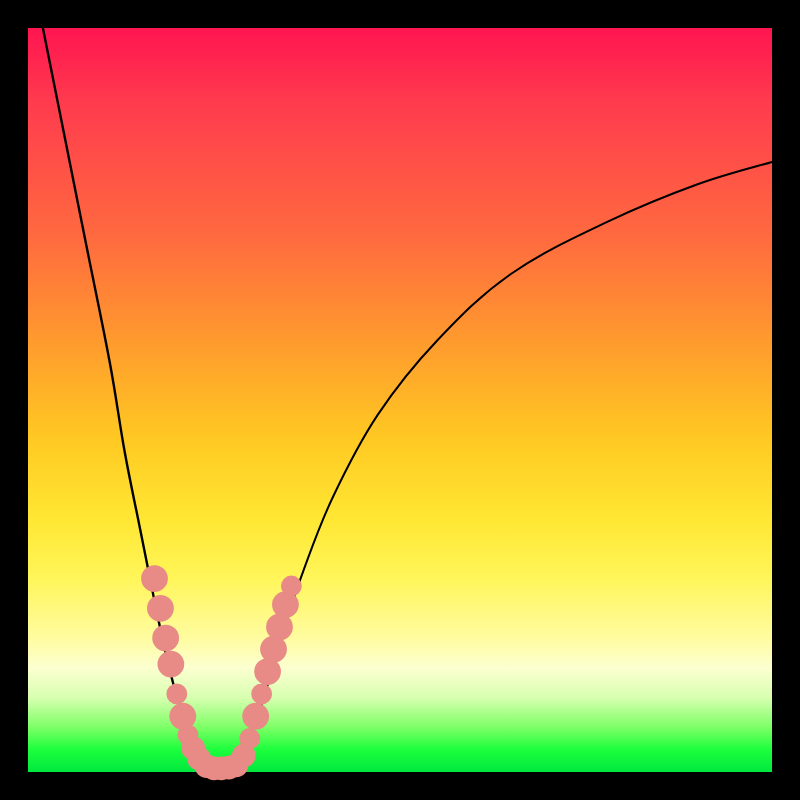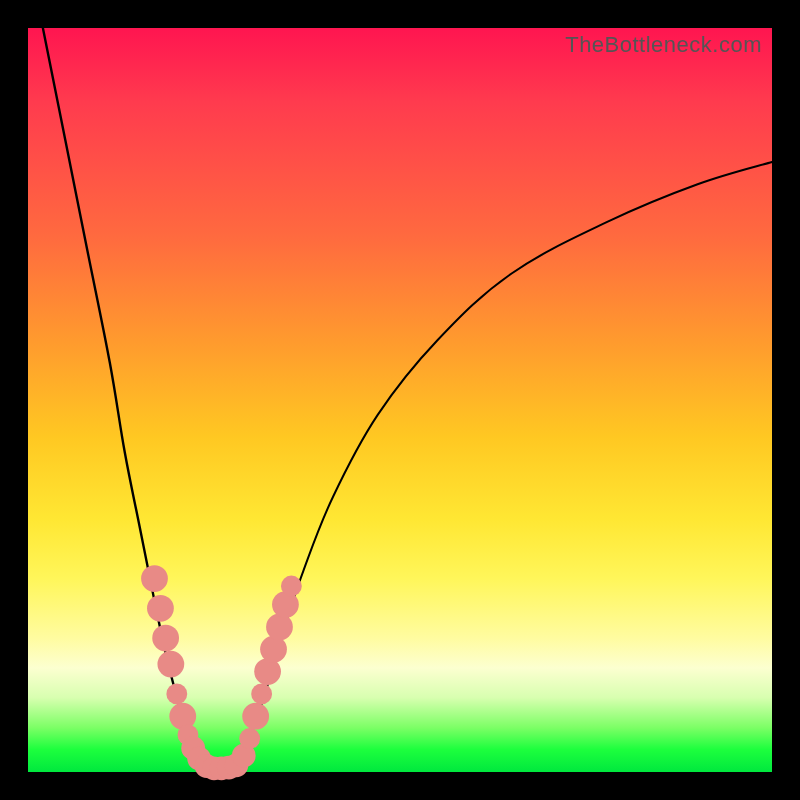--- a/index.html
+++ b/index.html
@@ -57,21 +57,20 @@
     width: 744px;
     height: 744px;
     overflow: visible;
   }
 </style>
 </head>
 <body>
 
 <div class="frame">
   <div class="plot-area">
-    <div class="watermark">TheBottleneck.com</div>
     <svg class="curves" viewBox="0 0 744 744" preserveAspectRatio="none">
       <g id="series-group">
           <path d="M 14.88 0.00 C 18.90 20.09, 29.16 71.42, 37.20 111.60 C 45.24 151.78, 51.48 183.02, 59.52 223.20 C 67.56 263.38, 75.14 298.64, 81.84 334.80 C 88.54 370.96, 91.36 394.62, 96.72 424.08 C 102.08 453.54, 106.24 471.70, 111.60 498.48 C 116.96 525.26, 121.79 550.11, 126.48 572.88 C 131.17 595.65, 133.62 607.55, 137.64 624.96 C 141.66 642.37, 145.45 656.21, 148.80 669.60 C 152.15 682.99, 153.56 690.66, 156.24 699.36 C 158.92 708.06, 161.00 711.93, 163.68 717.96 C 166.36 723.99, 168.44 728.82, 171.12 732.84 C 173.80 736.86, 177.22 738.94, 178.56 740.28" fill="none" stroke="#000" stroke-width="2.4" stroke-linecap="round"></path>
           <path d="M 208.32 740.28 C 209.66 738.27, 213.08 735.15, 215.76 729.12 C 218.44 723.09, 219.18 718.85, 223.20 706.80 C 227.22 694.75, 232.72 679.57, 238.08 662.16 C 243.44 644.75, 246.26 631.51, 252.96 610.08 C 259.66 588.65, 265.91 568.56, 275.28 543.12 C 284.65 517.68, 291.65 496.84, 305.04 468.72 C 318.43 440.60, 330.93 415.00, 349.68 386.88 C 368.43 358.76, 385.09 337.92, 409.20 312.48 C 433.31 287.04, 452.80 266.95, 483.60 245.52 C 514.40 224.09, 546.84 209.51, 580.32 193.44 C 613.80 177.37, 640.14 166.95, 669.60 156.24 C 699.06 145.53, 730.61 137.94, 744.00 133.92" fill="none" stroke="#000" stroke-width="2.0" stroke-linecap="round"></path>
           <path d="M 178.56 741.77 C 179.90 741.90, 183.32 742.38, 186.00 742.51 C 188.68 742.65, 190.76 742.51, 193.44 742.51 C 196.12 742.51, 198.20 742.65, 200.88 742.51 C 203.56 742.38, 206.98 741.90, 208.32 741.77" fill="none" stroke="#000" stroke-width="2.4" stroke-linecap="round"></path>
         </g>
       <g id="marker-group">
           <circle cx="126.48" cy="550.56" r="13.39" fill="#e88a86"></circle>
           <circle cx="132.43" cy="580.32" r="13.39" fill="#e88a86"></circle>
           <circle cx="137.64" cy="610.08" r="13.39" fill="#e88a86"></circle>

